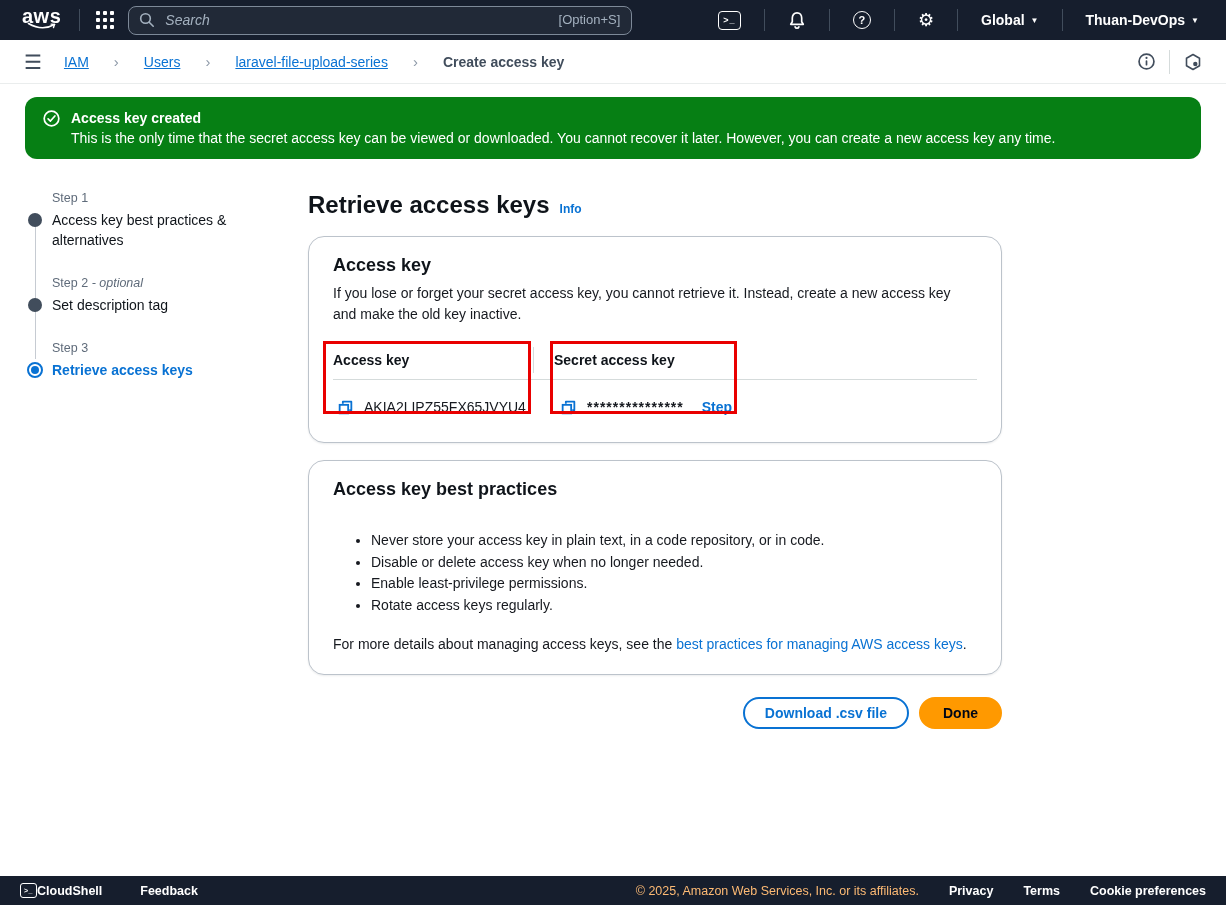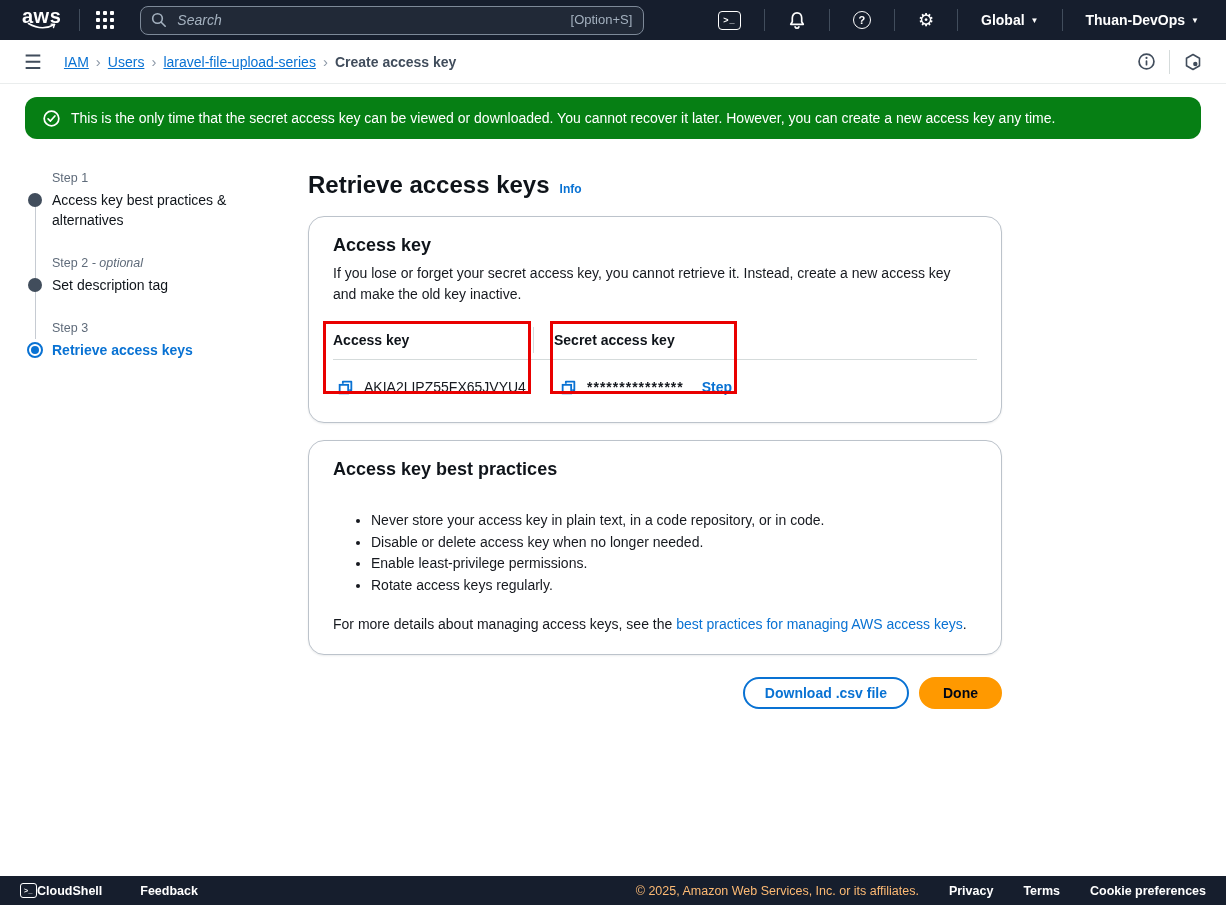--- a/index.html
+++ b/index.html
@@ -15,41 +15,41 @@
   
   .topnav {
     height:40px; background:#161e2d; display:flex; align-items:center;
     padding:0 14px; color:#fff;
   }
   .aws-logo { display:flex; flex-direction:column; align-items:center; margin:0 8px; cursor:pointer; }
   .aws-logo .aws-text { font-weight:700; font-size:20px; letter-spacing:0.5px; line-height:12px; }
   .tn-div { width:1px; height:22px; background:#414d5c; margin:0 10px; }
   .grid-icon { display:grid; grid-template-columns:repeat(3,4px); grid-gap:3px; cursor:pointer; margin:0 6px; }
   .grid-icon span { width:4px; height:4px; background:#fff; border-radius:1px; }
-  .search-wrap { position:relative; width:504px; height:29px; margin-left:20px; }
+  .search-wrap { position:relative; width:504px; height:29px; margin-left:8px; }
   .search-wrap input {
     width:100%; height:100%; background:rgba(255,255,255,0.05);
     border:1px solid #7d8998; border-radius:8px; color:#fff;
     padding:0 92px 0 36px; font-size:14px; font-family:"Liberation Sans",sans-serif; outline:none;
   }
   .search-wrap input::placeholder { color:#a4b1bf; font-style:italic; }
   .search-icon { position:absolute; left:11px; top:6px; }
   .search-shortcut { position:absolute; right:12px; top:6px; color:#a4b1bf; font-size:13px; }
   .topnav-right { margin-left:auto; display:flex; align-items:center; }
   .tn-item { padding:0 13px; display:flex; align-items:center; cursor:pointer; }
   .term-box { width:23px; height:19px; border:1.6px solid #fff; border-radius:4px; font-size:9px; font-weight:700; display:flex; align-items:center; justify-content:center; letter-spacing:1px; }
   .help-circle { width:18px; height:18px; border:1.6px solid #fff; border-radius:50%; font-size:11px; font-weight:700; display:flex; align-items:center; justify-content:center; }
   .gear-glyph { font-size:18px; line-height:18px; }
   .tn-label { font-size:14px; font-weight:700; color:#fff; }
   .caret { font-size:8px; margin-left:6px; color:#fff; }
 
   
   .crumb-bar { height:44px; border-bottom:1px solid #eaeded; display:flex; align-items:center; padding:0 24px; background:#fff; }
   .hamburger { font-size:20px; color:#414d5c; cursor:pointer; margin-right:22px; line-height:20px; }
-  .crumbs { display:flex; align-items:center; gap:7px; font-size:14px; }
+  .crumbs { display:flex; align-items:center; gap:25px; font-size:14px; }
   .crumb-link { color:#0972d3; text-decoration:underline; cursor:pointer; }
   .crumb-sep { color:#8d99a8; font-size:15px; }
   .crumb-current { color:#414d5c; font-weight:600; }
   .crumb-right { margin-left:auto; display:flex; align-items:center; }
   .cr-div { width:1px; height:24px; background:#d5dbdb; margin:0 14px; }
 
   
   .banner {
     margin:13px 25px 0 25px; background:#067f14; border-radius:12px;
     color:#fff; padding:11px 18px; display:flex; align-items:flex-start; gap:11px;
@@ -214,20 +214,21 @@
     </svg>
   </div>
 </div>
 
 <div class="banner">
   <svg class="banner-icon" width="17" height="17" viewBox="0 0 16 16">
     <circle cx="8" cy="8" r="6.9" stroke="#fff" stroke-width="1.6" fill="none"></circle>
     <path d="M4.8 8.3 L7 10.4 L11.2 5.6" stroke="#fff" stroke-width="1.6" fill="none" stroke-linecap="round" stroke-linejoin="round"></path>
   </svg>
   <div class="banner-text">
+    <div class="banner-title">Access key created</div>
     <div class="banner-message">This is the only time that the secret access key can be viewed or downloaded. You cannot recover it later. However, you can create a new access key any time.</div>
   </div>
 </div>
 
 <div class="content">
   <div class="steps-nav">
     <div class="steps-connector"></div>
 
     <div class="step">
       <span class="step-dot"></span>

